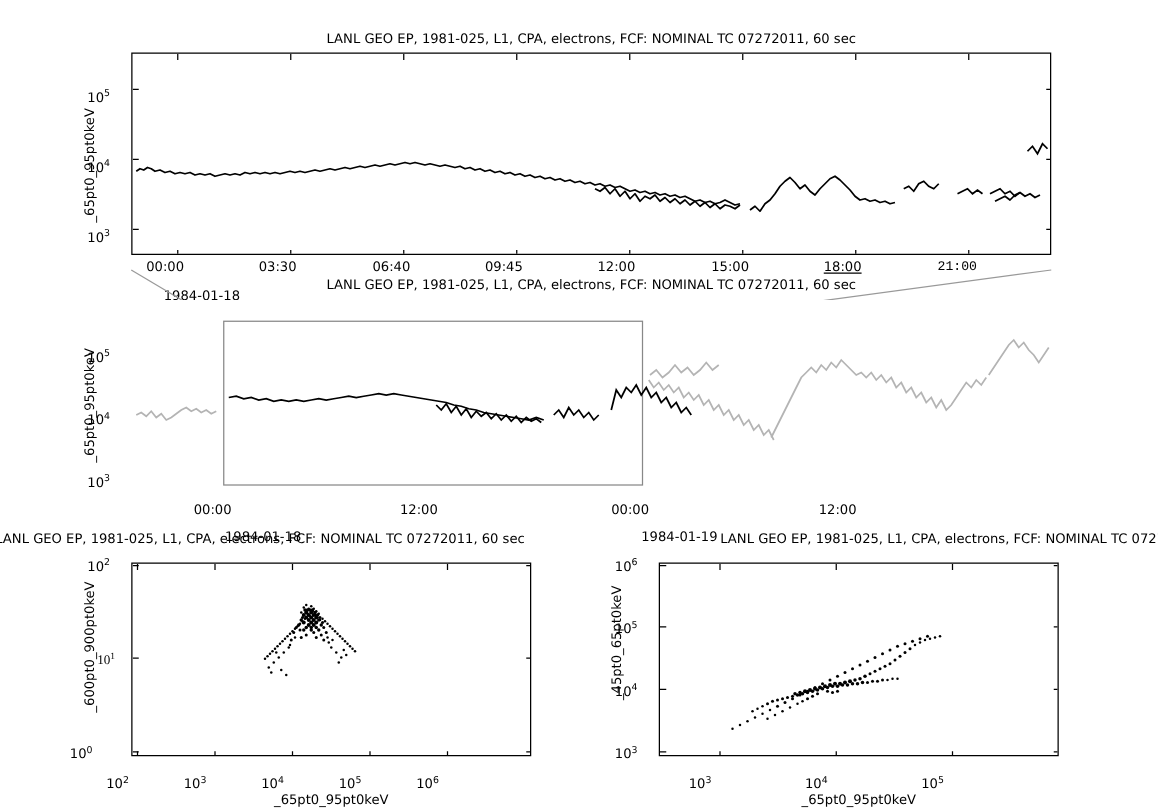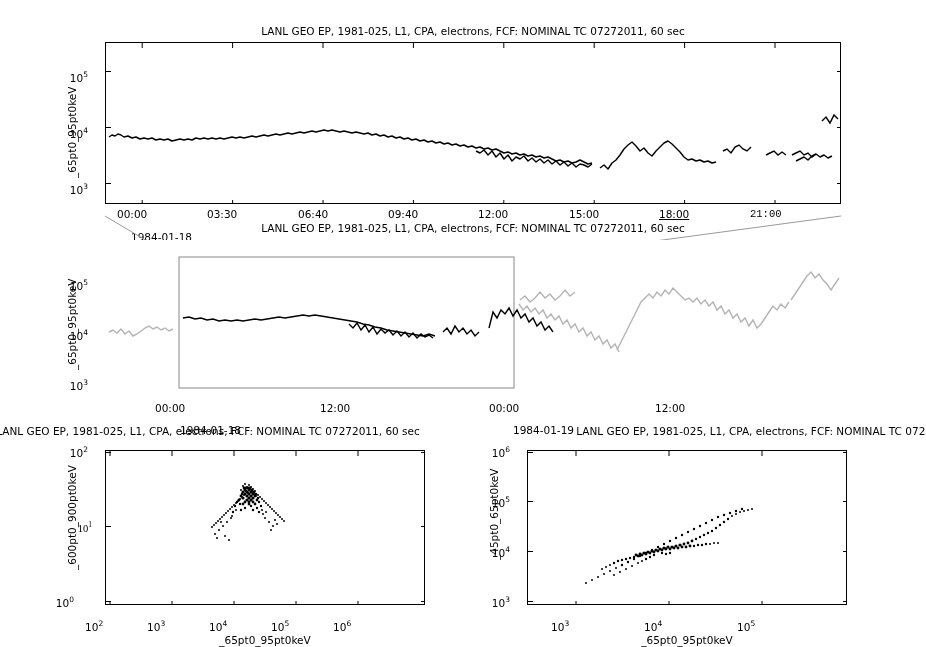--- a/index.html
+++ b/index.html
@@ -125,21 +125,21 @@
         <path d="M660,112 L664,110 L668,108 L672,112 L676,109 L680,112"></path>
         <path d="M686,112 L690,110 L694,108 L698,112 L702,110 L706,114 L710,111"></path>
         <path d="M716,78 L720,74 L724,80 L728,72 L732,76"></path>
       </g>
     </svg>
   </div>
 
   <div class="xtick" style="left:117px; top:208px; width:48px;">00:00</div>
   <div class="xtick" style="left:207px; top:208px; width:48px;">03:30</div>
   <div class="xtick" style="left:298px; top:208px; width:48px;">06:40</div>
-  <div class="xtick" style="left:388px; top:208px; width:48px;">09:40</div>
+  <div class="xtick" style="left:388px; top:208px; width:48px;">09:45</div>
   <div class="xtick" style="left:478px; top:208px; width:48px;">12:00</div>
   <div class="xtick" style="left:569px; top:208px; width:48px;">15:00</div>
   <div class="xtick" style="left:659px; top:208px; width:48px;text-decoration:underline;">18:00</div>
   <div class="xtick" style="left:750px; top:208px; width:48px;font-family:Liberation Mono, monospace;">21:00</div>
 
   <div class="datelabel" style="left:131px; top:231px;">1984-01-18</div>
 </div>
 
 <svg class="connector" style="left:0px; top:204px; width:926px; height:60px;">
   <line x1="105" y1="12" x2="179" y2="56" stroke="#999" stroke-width="1"></line>

